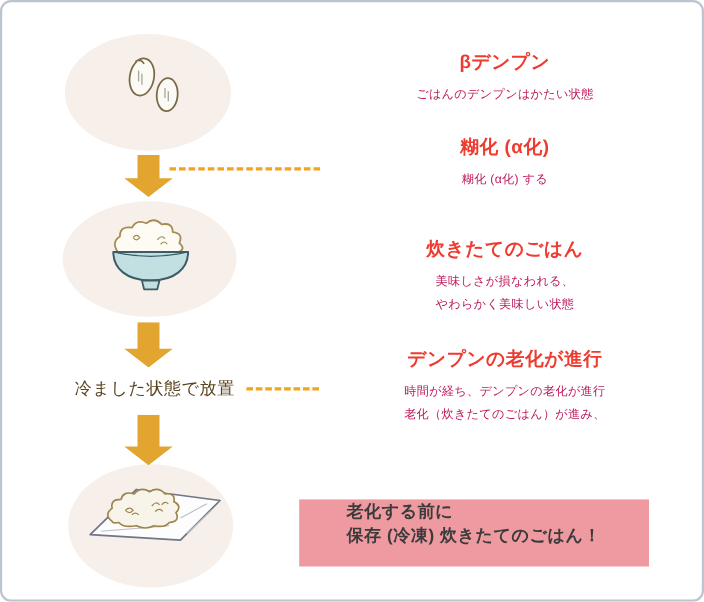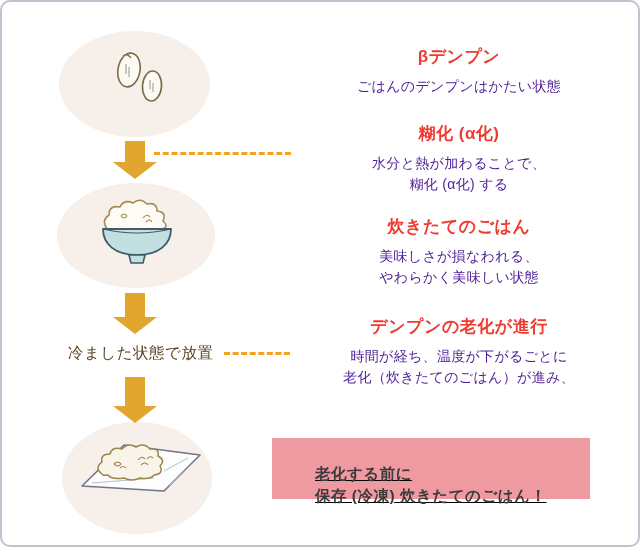--- a/index.html
+++ b/index.html
@@ -28,25 +28,25 @@
     position:absolute;left:66px;top:341px;width:160px;
     font-size:15.5px;font-weight:normal;color:#5a431f;letter-spacing:.5px;white-space:nowrap;
   }
   
   .ann{position:absolute;left:292px;width:330px;text-align:center;}
   .ann1{top:43px;}
   .ann2{top:120px;}
   .ann3{top:213px;}
   .ann4{top:313px;}
   .ann .heading{font-size:17px;font-weight:bold;color:#ee3b30;margin-bottom:8px;letter-spacing:.5px;}
-  .ann .line{font-size:14px;color:#4c1d95;line-height:20.5px;letter-spacing:.3px;}
+  .ann .line{font-size:11px;color:#be185d;line-height:20.5px;letter-spacing:.3px;}
   
   .callout{
-    position:absolute;left:270px;top:436px;width:318px;height:61px;box-sizing:border-box;
-    background:#ef9aa1;padding:25px 0 0 43px;text-decoration:underline;
+    position:absolute;left:270px;top:452px;width:318px;height:61px;box-sizing:border-box;
+    background:#ef9aa1;padding:1px 0 0 43px;
   }
   .callout .line{font-size:15.5px;font-weight:bold;color:#3b3b3b;line-height:22px;letter-spacing:.5px;}
 </style>
 </head>
 <body>
 
 <div class="canvas">
 
   <div class="stage-circle c1">
     <svg style="left:54px;top:16px;" width="56" height="62" viewBox="0 0 56 62">
@@ -99,33 +99,32 @@
     </svg>
   </div>
 
   <div class="ann ann1">
     <div class="heading">βデンプン</div>
     <div class="line">ごはんのデンプンはかたい状態</div>
   </div>
 
   <div class="ann ann2">
     <div class="heading">糊化 (α化)</div>
-    <div class="line">水分と熱が加わることで、</div>
     <div class="line">糊化 (α化) する</div>
   </div>
 
   <div class="ann ann3">
     <div class="heading">炊きたてのごはん</div>
     <div class="line">美味しさが損なわれる、</div>
     <div class="line">やわらかく美味しい状態</div>
   </div>
 
   <div class="ann ann4">
     <div class="heading">デンプンの老化が進行</div>
-    <div class="line">時間が経ち、温度が下がるごとに</div>
+    <div class="line">時間が経ち、デンプンの老化が進行</div>
     <div class="line">老化（炊きたてのごはん）が進み、</div>
   </div>
 
   <div class="callout">
     <div class="line">老化する前に</div>
     <div class="line">保存 (冷凍) 炊きたてのごはん！</div>
   </div>
 
 </div>
 

